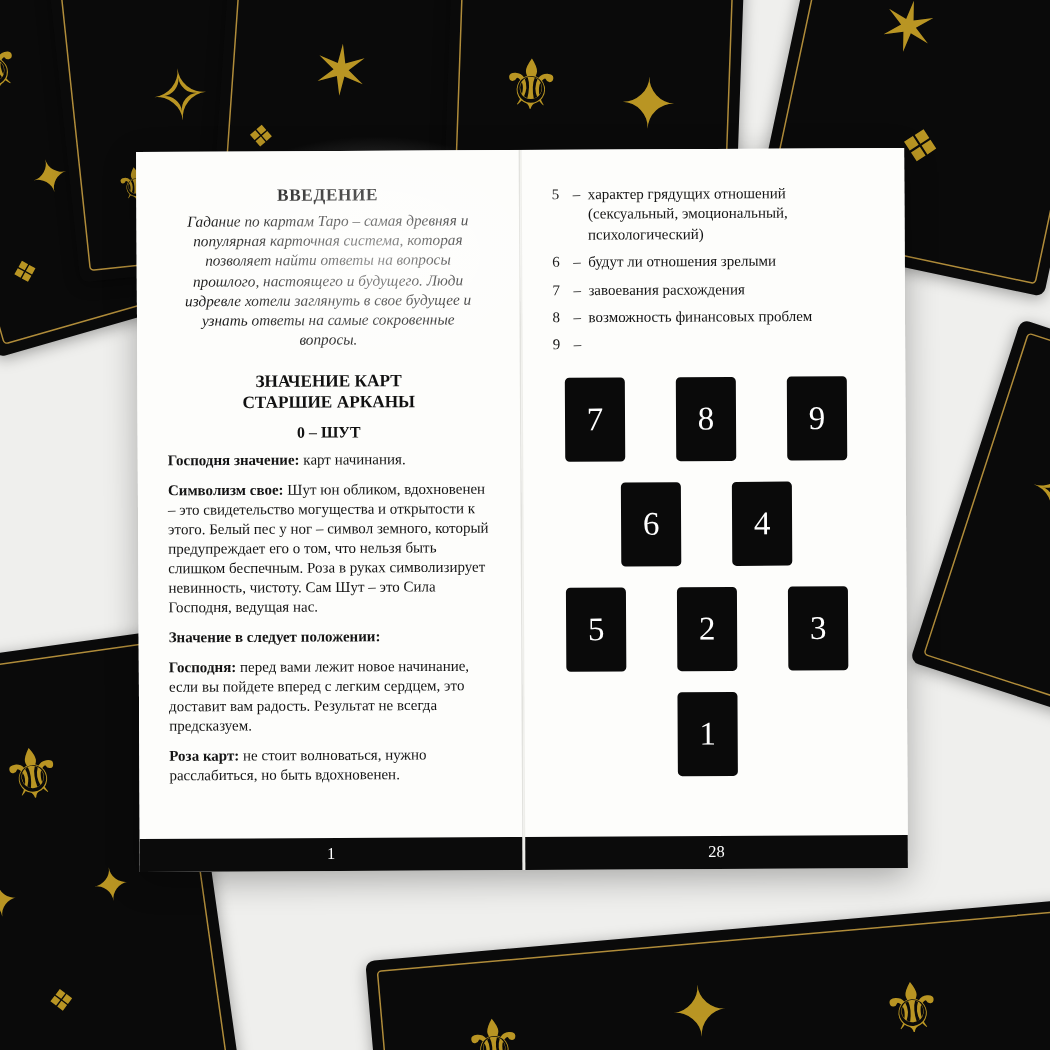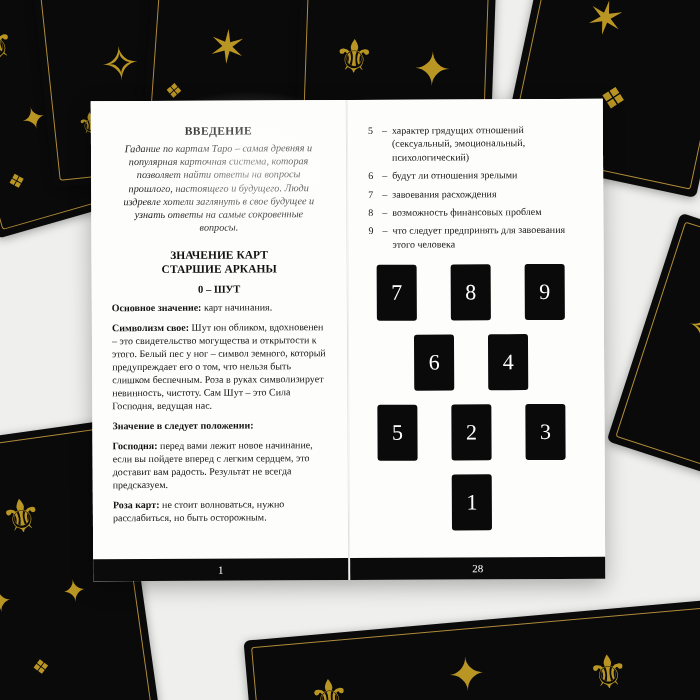--- a/index.html
+++ b/index.html
@@ -280,33 +280,33 @@
       <div class="intro">Гадание по картам Таро – самая древняя и популярная карточная система, которая позволяет найти ответы на вопросы прошлого, настоящего и будущего. Люди издревле хотели заглянуть в свое будущее и узнать ответы на самые сокровенные вопросы.</div>
 
       <div class="sec-title-block">
         <div>ЗНАЧЕНИЕ КАРТ</div>
         <div>СТАРШИЕ АРКАНЫ</div>
       </div>
 
       <div class="card-title">0 – ШУТ</div>
 
       <p class="para">
-        <b>Основное значение:</b><span> карт начинания.</span>
+        <b>Господня значение:</b><span> карт начинания.</span>
       </p>
       <p class="para">
         <b>Символизм свое:</b><span> Шут юн обликом, вдохновенен – это свидетельство могущества и открытости к этого. Белый пес у ног – символ земного, который предупреждает его о том, что нельзя быть слишком беспечным. Роза в руках символизирует невинность, чистоту. Сам Шут – это Сила Господня, ведущая нас.</span>
       </p>
       <p class="para">
         <b>Значение в следует положении:</b><span></span>
       </p>
       <p class="para">
         <b>Господня:</b><span> перед вами лежит новое начинание, если вы пойдете вперед с легким сердцем, это доставит вам радость. Результат не всегда предсказуем.</span>
       </p>
       <p class="para">
-        <b>Роза карт:</b><span> не стоит волноваться, нужно расслабиться, но быть осторожным.</span>
+        <b>Роза карт:</b><span> не стоит волноваться, нужно расслабиться, но быть вдохновенен.</span>
       </p>
 
       <div class="page-footer">1</div>
     </div>
 
     <div class="page right">
       <ul class="num-list">
         <li>
           <span class="n">5</span>
           <span class="dash">–</span>
@@ -323,21 +323,20 @@
           <span>завоевания расхождения</span>
         </li>
         <li>
           <span class="n">8</span>
           <span class="dash">–</span>
           <span>возможность финансовых проблем</span>
         </li>
         <li>
           <span class="n">9</span>
           <span class="dash">–</span>
-          <span>что следует предпринять для завоевания этого человека</span>
         </li>
       </ul>
 
       <div id="spread">
         <div class="mini-card" style="left:8px;  top:0px;">7</div>
         <div class="mini-card" style="left:82px; top:0px;">8</div>
         <div class="mini-card" style="left:156px;top:0px;">9</div>
         <div class="mini-card" style="left:45px; top:70px;">6</div>
         <div class="mini-card" style="left:119px;top:70px;">4</div>
         <div class="mini-card" style="left:8px;  top:140px;">5</div>

